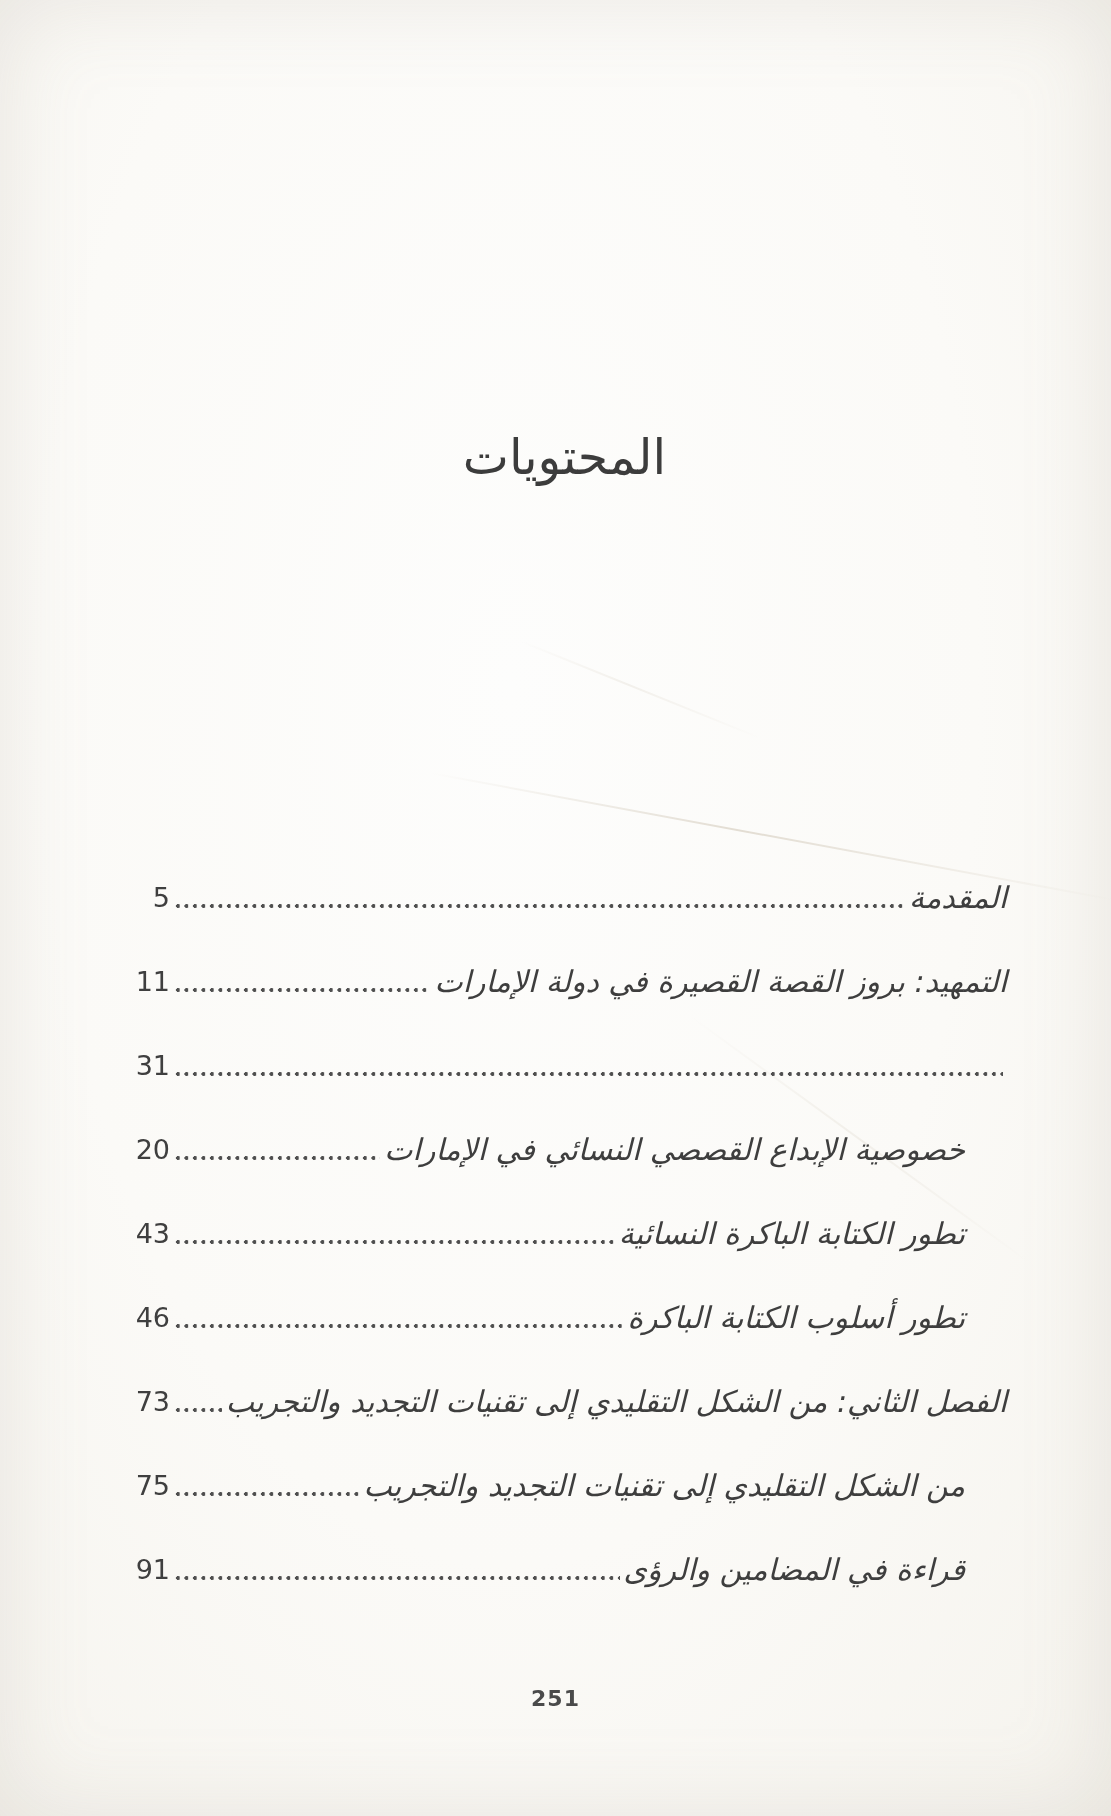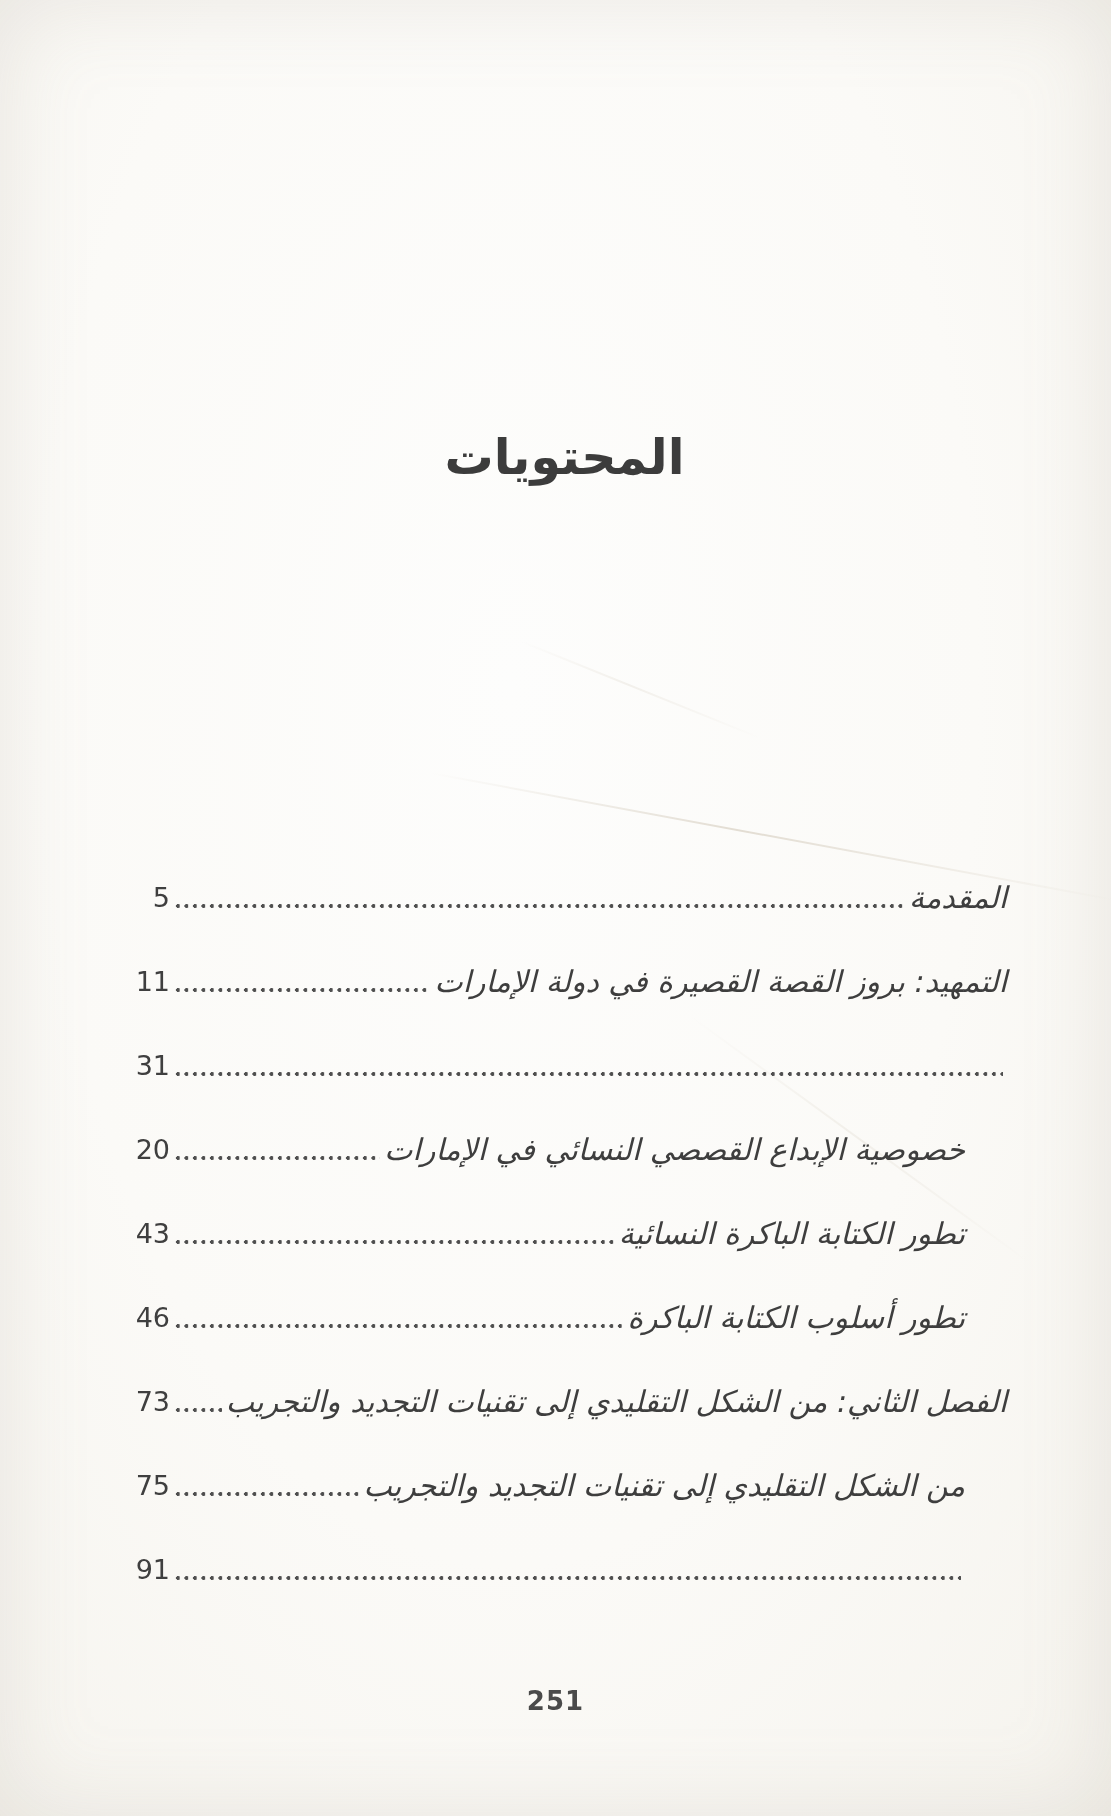--- a/index.html
+++ b/index.html
@@ -47,21 +47,21 @@
 
   .page-title {
     position: absolute;
     top: 396px;
     left: 0;
     width: 100%;
     padding-left: 18px;
     box-sizing: border-box;
     text-align: center;
     font-size: 49px;
-    font-weight: bold;
+    font-weight: normal;
     color: #3c3c3c;
     direction: rtl;
   }
 
   .toc {
     position: absolute;
     top: 874px;
     left: 112px;
     right: 104px;
     direction: rtl;
@@ -99,21 +99,21 @@
     font-size: 27px;
     color: #3f3f3f;
   }
 
   .folio {
     position: absolute;
     top: 1686px;
     left: 0;
     width: 100%;
     text-align: center;
-    font-size: 26px;
+    font-size: 22px;
     font-weight: bold;
     letter-spacing: 1px;
     color: #4a4a4a;
   }
 </style>
 </head>
 <body>
 
 <div class="page">
 
@@ -165,19 +165,20 @@
     <span class="toc-num">73</span>
   </div>
 
   <div class="toc-row indent">
     <span class="toc-label">من الشكل التقليدي إلى تقنيات التجديد والتجريب</span>
     <span class="toc-dots"></span>
     <span class="toc-num">75</span>
   </div>
 
   <div class="toc-row indent">
+    <span class="toc-label">قراءة في المضامين والرؤى</span>
     <span class="toc-dots"></span>
     <span class="toc-num">91</span>
   </div>
 </div>
 
   <div class="folio">251</div>
 </div>
 
 </body></html>

